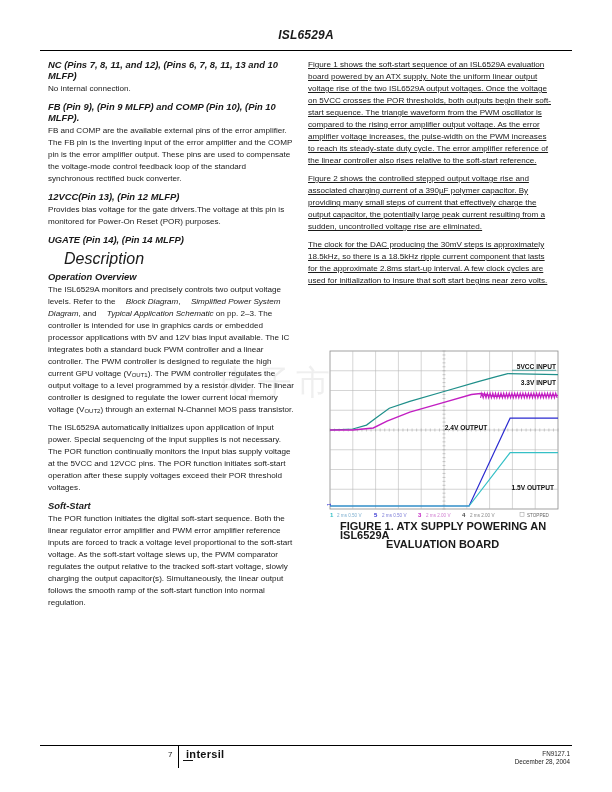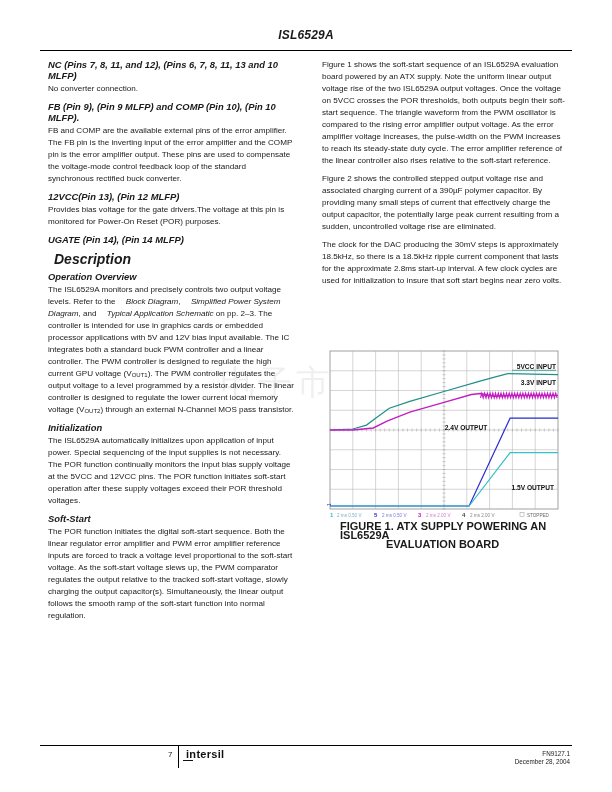--- a/index.html
+++ b/index.html
@@ -4,23 +4,23 @@
 <style>
   html, body { margin:0; padding:0; background:#ffffff; }
   body { width:612px; height:792px; position:relative; overflow:hidden;
          font-family:"Liberation Sans", sans-serif; color:#1a1a1a; }
   .header-title { position:absolute; top:28px; left:0; width:612px; text-align:center;
          font-weight:bold; font-style:italic; font-size:12px; letter-spacing:0.2px; }
   .header-rule { position:absolute; top:50px; left:40px; width:532px; height:0;
          border-top:1.3px solid #000; }
   .col { position:absolute; font-size:8.1px; line-height:12px; }
   .col-left { left:48px; top:59px; width:246px; }
-  .col-right { left:322px; top:59px; width:246px; }
+  .col-right { left:308px; top:59px; width:246px;text-decoration:underline; }
   .h3 { font-weight:bold; font-style:italic; font-size:9.4px; line-height:11px; margin:0 0 2px 0; }
-  .h2 { font-weight:bold; font-style:italic; font-size:14px; line-height:14px; margin:7px 0 5px 6px; }
+  .h2 { font-weight:normal; font-style:italic; font-size:16px; line-height:14px; margin:7px 0 5px 16px; }
   .p { margin:0 0 6px 0; }
   .p i { font-style:italic;padding-left:8px; }
   sub { font-size:6px; vertical-align:-1px; line-height:0; }
   .footer-rule { position:absolute; top:745px; left:40px; width:532px; border-top:1px solid #000; }
   .page-num { position:absolute; top:750px; left:168px; font-size:8px; }
   .footer-divider { position:absolute; top:746px; left:178px; height:22px; border-left:1px solid #000; }
   .logo { position:absolute; top:748px; left:186px; font-weight:bold; font-size:11px; color:#111; letter-spacing:0.3px; }
   .logo-bar { position:absolute; top:760px; left:183px; width:10px; border-top:1px solid #111; }
   .doc-id { position:absolute; top:750px; right:42px; font-size:6.3px; line-height:7.5px; text-align:right; color:#222; }
   .scope { position:absolute; left:322px; top:348px; width:250px; height:175px; }
@@ -32,36 +32,35 @@
 </head>
 <body>
 
 <div class="header-title">ISL6529A</div>
 <div class="header-rule"></div>
 
 <div class="watermark">电子市场网</div>
 
 <div class="col col-left">
   <div class="h3">NC (Pins 7, 8, 11, and 12), (Pins 6, 7, 8, 11, 13 and 10 MLFP)</div>
-  <div class="p">No converter connection.</div>
+  <div class="p">No internal connection.</div>
 
   <div class="h3">FB (Pin 9), (Pin 9 MLFP) and COMP (Pin 10), (Pin 10 MLFP).</div>
   <div class="p">FB and COMP are the available external pins of the error amplifier. The FB pin is the inverting input of the error amplifier and the COMP pin is the error amplifier output. These pins are used to compensate the voltage-mode control feedback loop of the standard synchronous rectified buck converter.</div>
 
   <div class="h3">12VCC(Pin 13), (Pin 12 MLFP)</div>
   <div class="p">Provides bias voltage for the gate drivers.The voltage at this pin is monitored for Power-On Reset (POR) purposes.</div>
 
   <div class="h3">UGATE (Pin 14), (Pin 14 MLFP)</div>
 
   <div class="h2">Description</div>
 
   <div class="h3">Operation Overview</div>
   <div class="p"><span>The ISL6529A monitors and precisely controls two output voltage levels. Refer to the </span><i>Block Diagram</i><span>, </span><i>Simplified Power System Diagram</i><span>, and </span><i>Typical Application Schematic</i><span> on pp. 2–3. The controller is intended for use in graphics cards or embedded processor applications with 5V and 12V bias input available. The IC integrates both a standard buck PWM controller and a linear controller. The PWM controller is designed to regulate the high current GPU voltage (V</span><sub>OUT1</sub><span>). The PWM controller regulates the output voltage to a level programmed by a resistor divider. The linear controller is designed to regulate the lower current local memory voltage (V</span><sub>OUT2</sub><span>) through an external N-Channel MOS pass transistor.</span></div>
 
-  <div class="h3">Initialization</div>
   <div class="p">The ISL6529A automatically initializes upon application of input power. Special sequencing of the input supplies is not necessary. The POR function continually monitors the input bias supply voltage at the 5VCC and 12VCC pins. The POR function initiates soft-start operation after these supply voltages exceed their POR threshold voltages.</div>
 
   <div class="h3">Soft-Start</div>
   <div class="p">The POR function initiates the digital soft-start sequence. Both the linear regulator error amplifier and PWM error amplifier reference inputs are forced to track a voltage level proportional to the soft-start voltage. As the soft-start voltage slews up, the PWM comparator regulates the output relative to the tracked soft-start voltage, slowly charging the output capacitor(s). Simultaneously, the linear output follows the smooth ramp of the soft-start function into normal regulation.</div>
 </div>
 
 <div class="col col-right">
   <div class="p">Figure 1 shows the soft-start sequence of an ISL6529A evaluation board powered by an ATX supply. Note the uniform linear output voltage rise of the two ISL6529A output voltages. Once the voltage on 5VCC crosses the POR thresholds, both outputs begin their soft-start sequence. The triangle waveform from the PWM oscillator is compared to the rising error amplifier output voltage. As the error amplifier voltage increases, the pulse-width on the PWM increases to reach its steady-state duty cycle. The error amplifier reference of the linear controller also rises relative to the soft-start reference.</div>
   <div class="p">Figure 2 shows the controlled stepped output voltage rise and associated charging current of a 390µF polymer capacitor. By providing many small steps of current that effectively charge the output capacitor, the potentially large peak current resulting from a sudden, uncontrolled voltage rise are eliminated.</div>
   <div class="p">The clock for the DAC producing the 30mV steps is approximately 18.5kHz, so there is a 18.5kHz ripple current component that lasts for the approximate 2.8ms start-up interval. A few clock cycles are used for initialization to insure that soft start begins near zero volts.</div>

